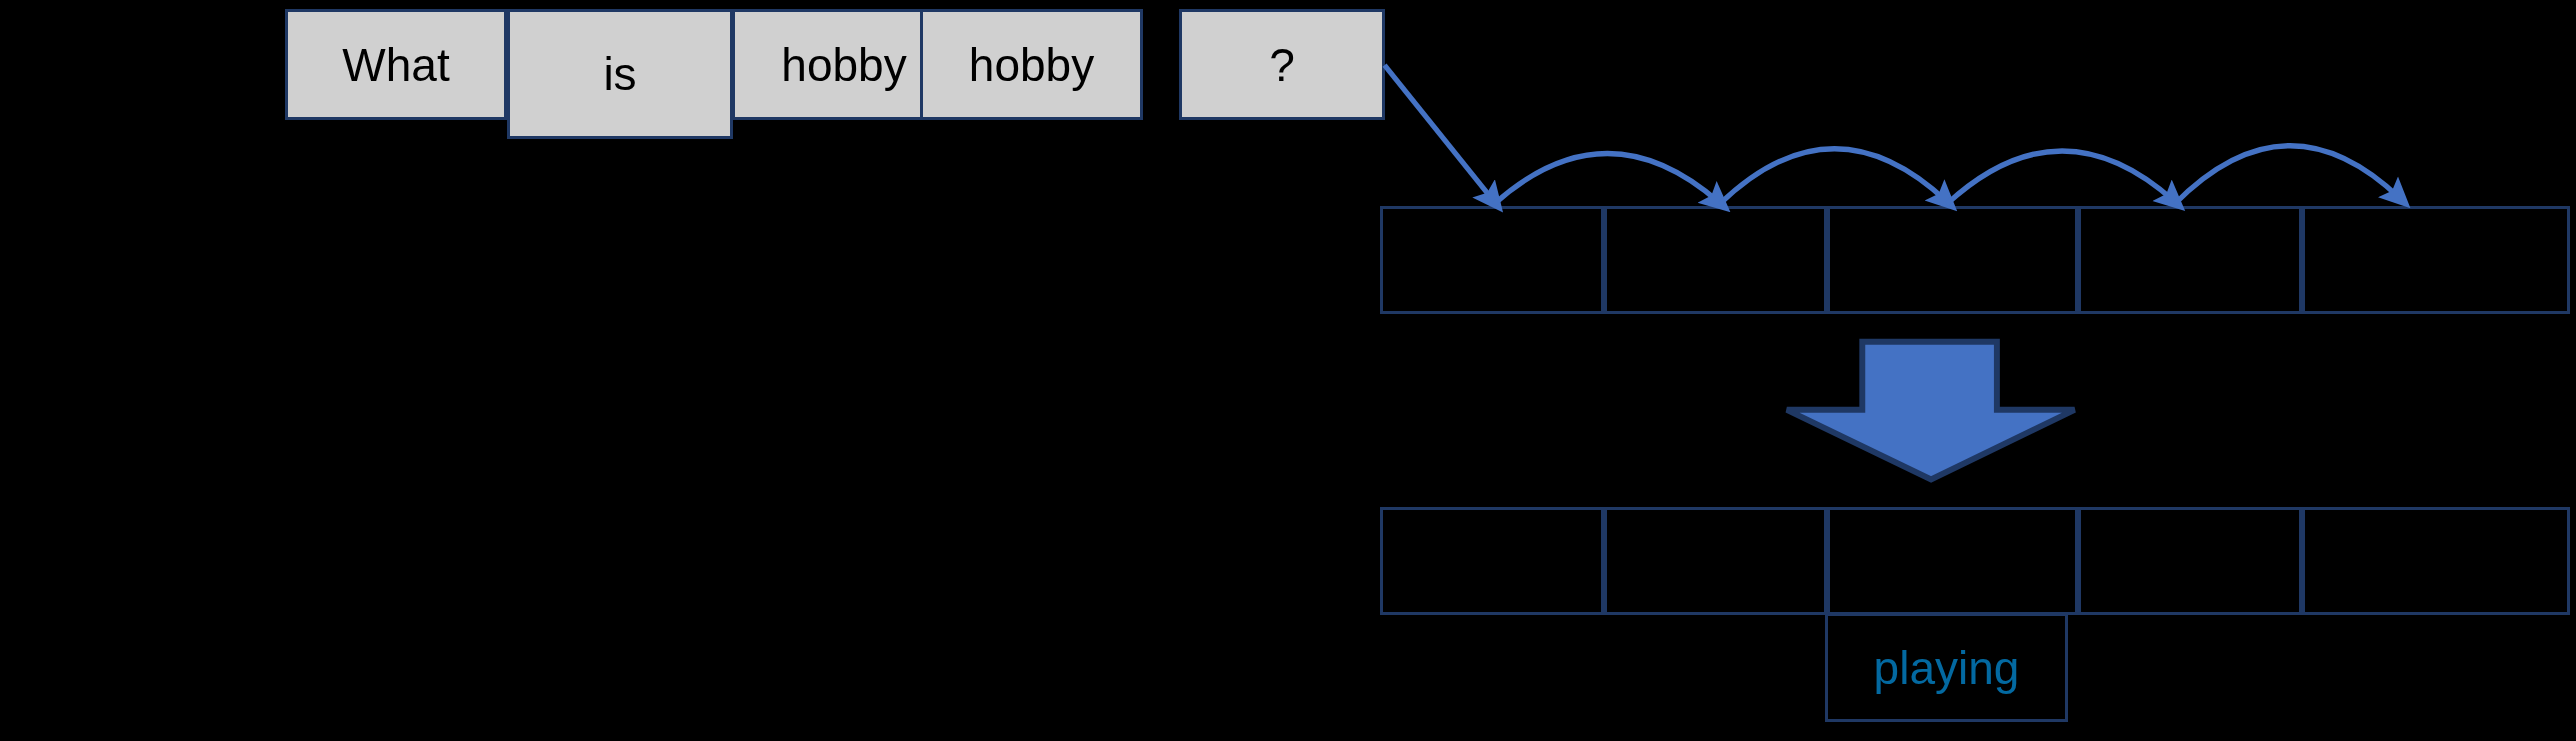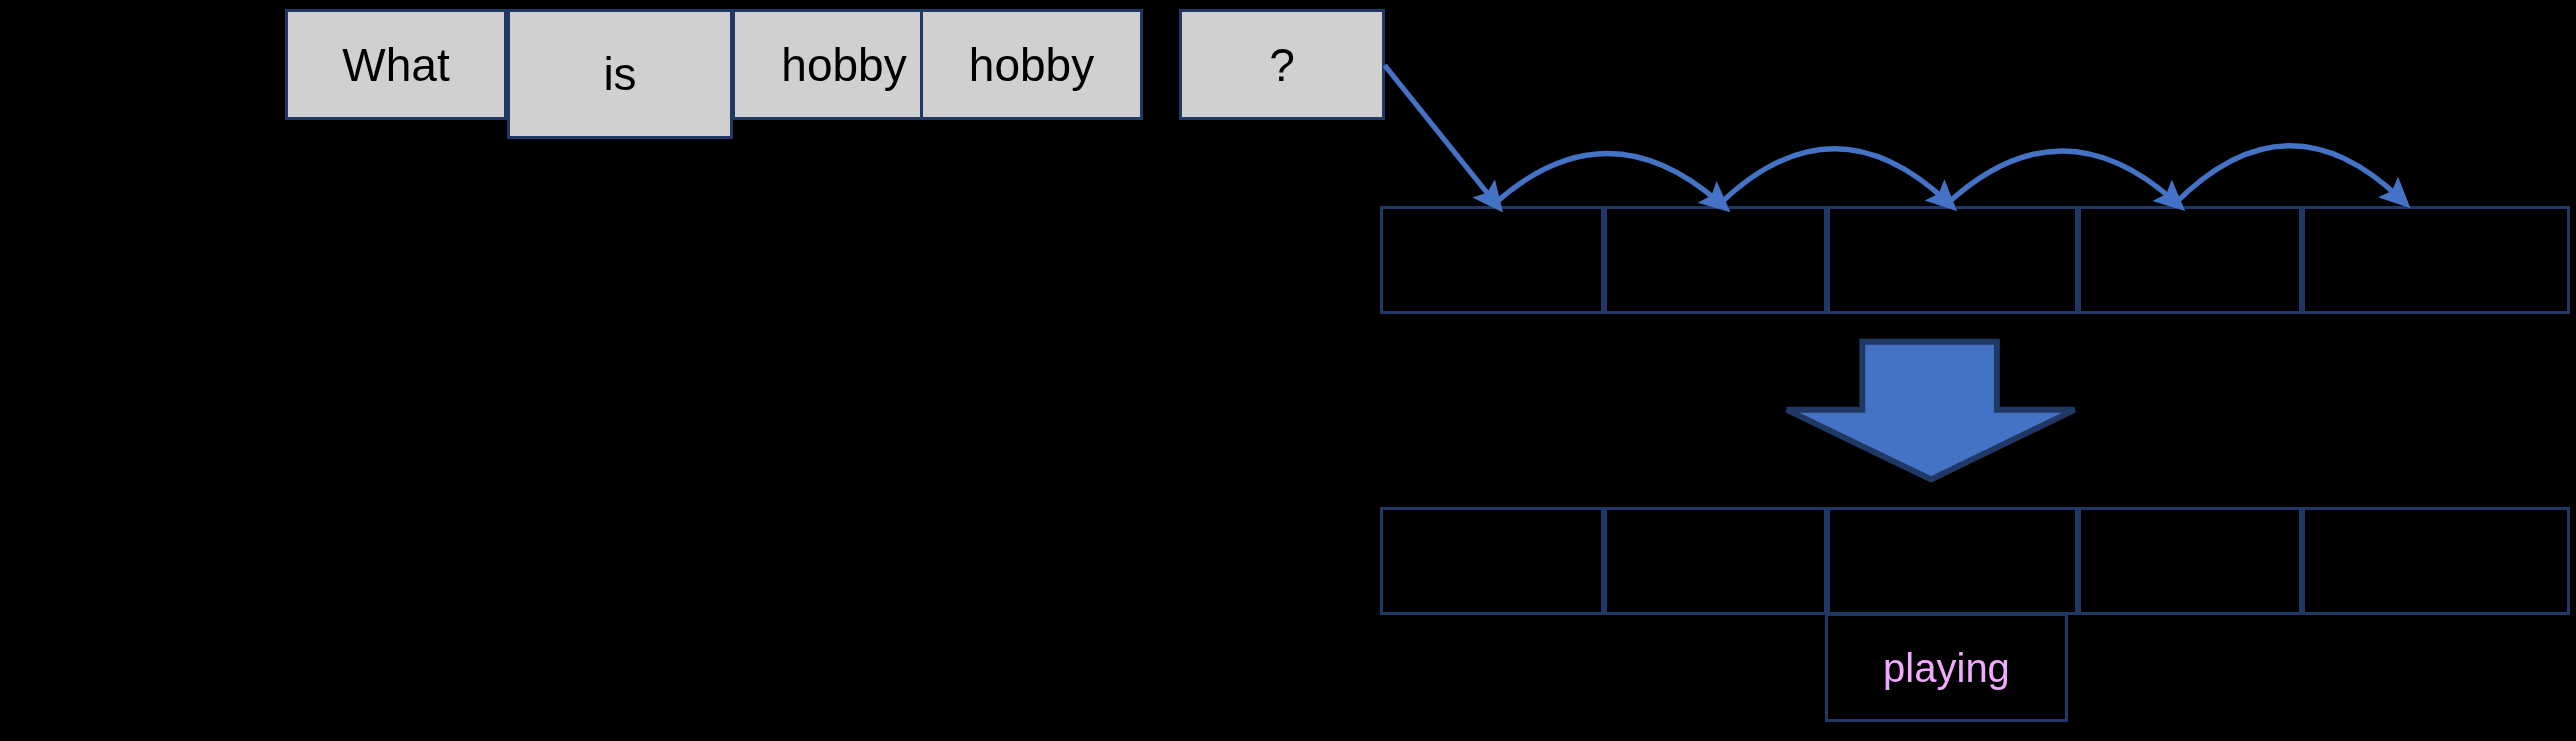--- a/index.html
+++ b/index.html
@@ -39,22 +39,22 @@
 
   
   .grid-cell {
     background: transparent;
     border: 3px solid #1F3864;
   }
 
   .out-cell {
     background: transparent;
     border: 3.7px solid #1F3864;
-    color: #f0abfc;
-    font-size: 40px;
+    color: #0369a1;
+    font-size: 46px;
     font-weight: 400;
   }
 
   
   #arrows {
     position: absolute;
     left: 0;
     top: 0;
     width: 2576px;
     height: 742px;

